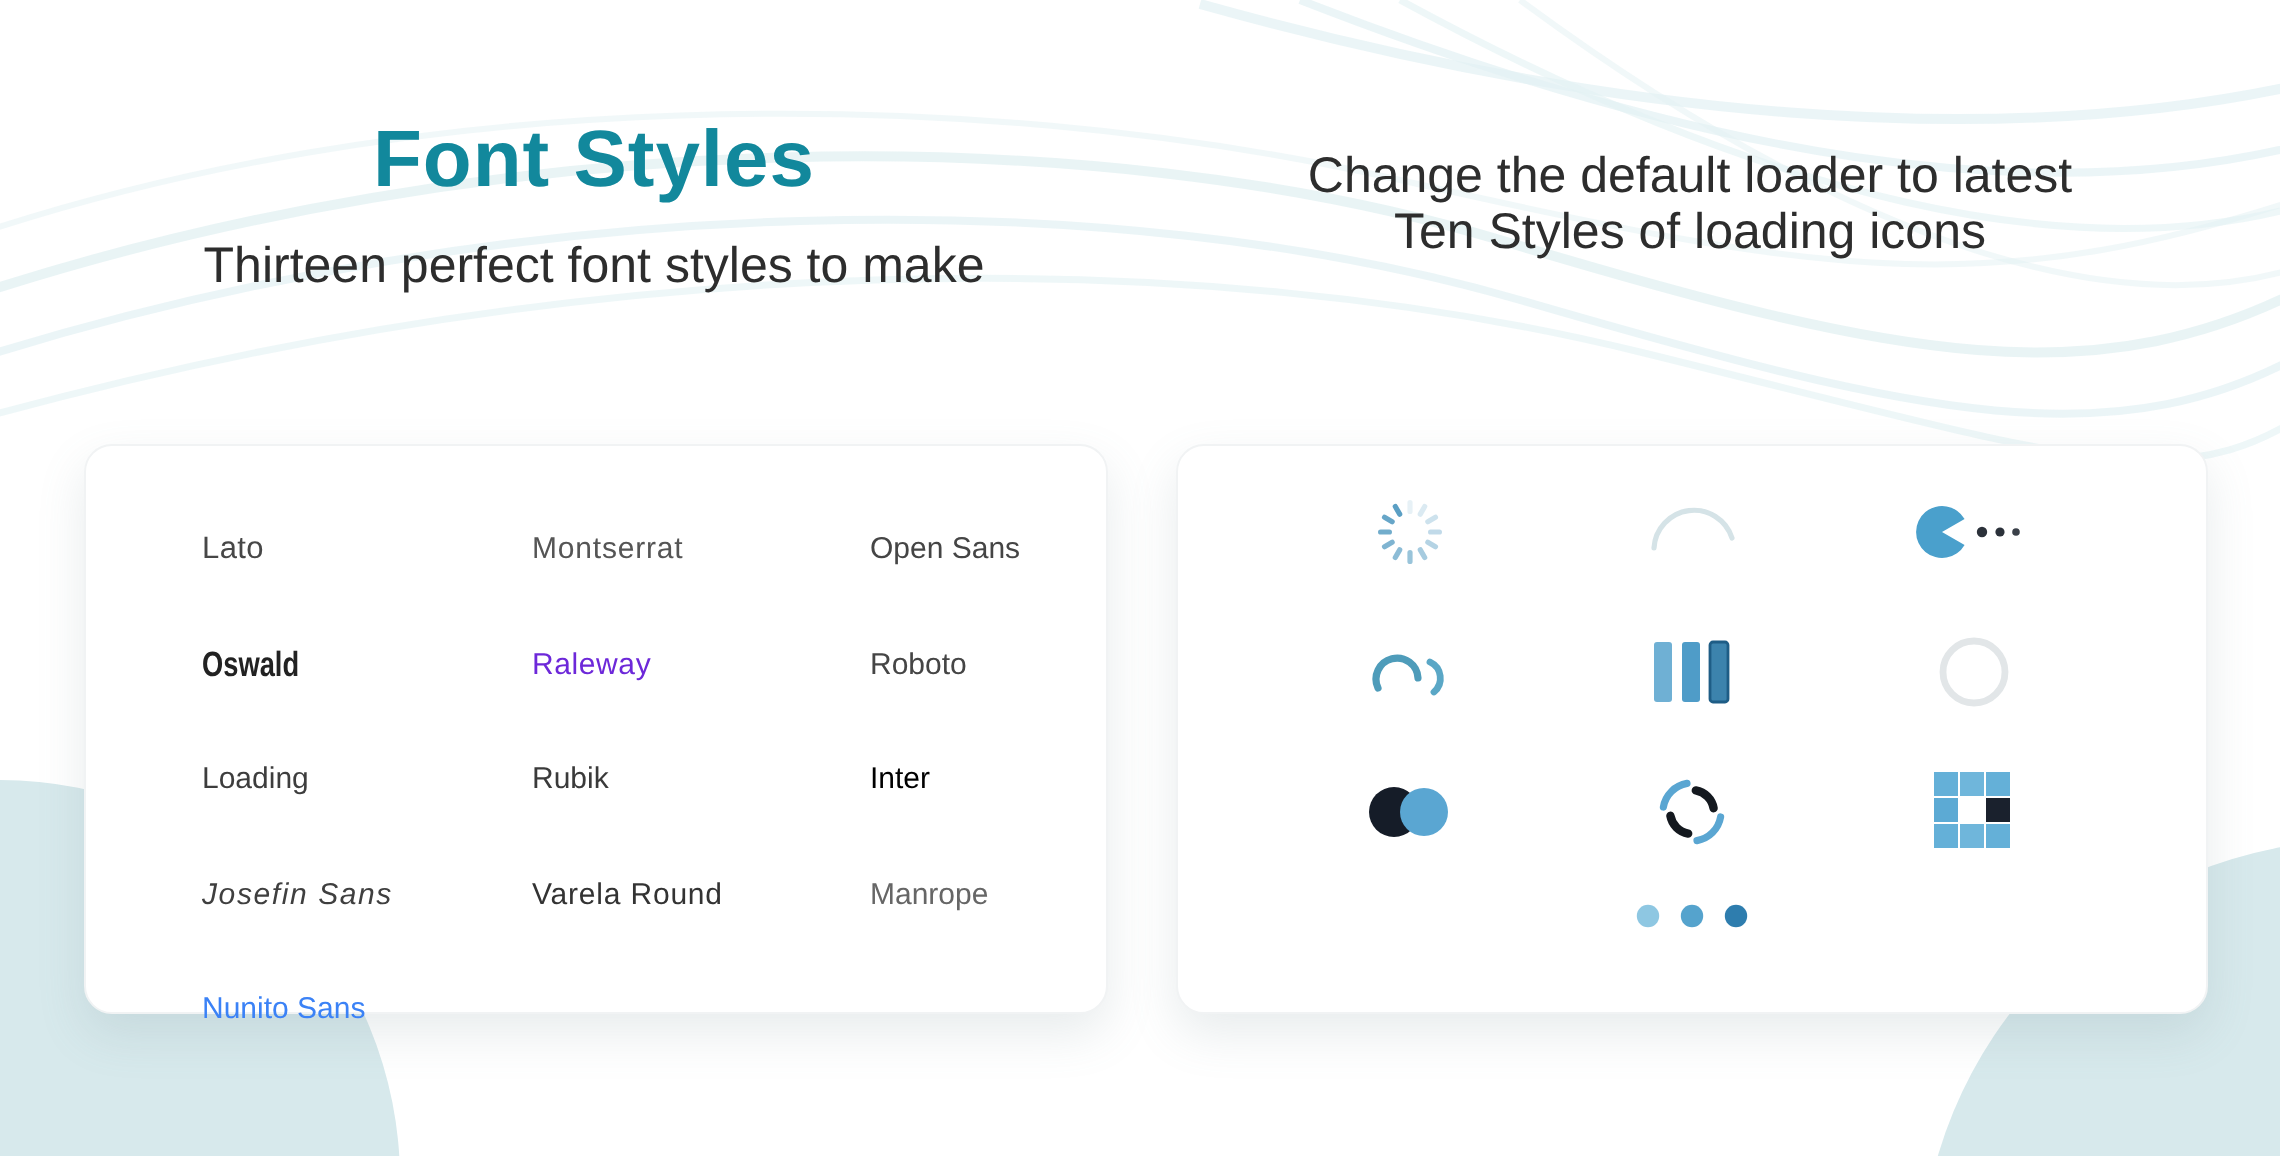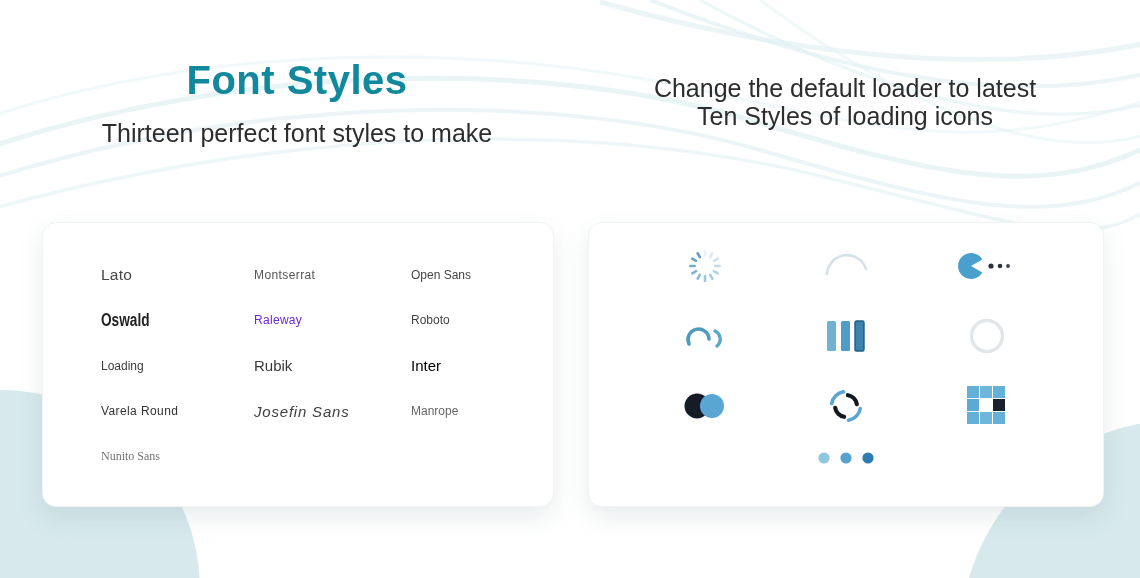--- a/index.html
+++ b/index.html
@@ -20,35 +20,35 @@
   .section-title{margin:0;font-size:40px;font-weight:bold;color:#12889c;letter-spacing:.5px;}
   .section-sub{margin-top:16px;font-size:25px;line-height:28px;color:#2d2d2d;}
 
   
   .card{position:absolute;top:222px;height:283px;background:#ffffff;border-radius:14px;
         border:1px solid #f1f3f4;box-shadow:0 10px 24px rgba(110,135,145,.16);z-index:2;}
   .card-fonts{left:42px;width:510px;}
   .card-loaders{left:588px;width:514px;}
 
   
-  .font-grid{display:grid;grid-template-columns:153px 157px auto;padding:29px 0 0 58px;}
-  .font-cell{height:45.5px;display:flex;align-items:center;font-size:12px;color:#474747;}
+  .font-grid{display:grid;grid-template-columns:153px 157px auto;padding:29px 0 0 58px;gap:12px;}
+  .font-cell{height:45.5px;display:flex;align-items:center;font-size:15px;color:#474747;}
   .f-lato{font-size:15.5px;letter-spacing:.2px;}
   .f-montserrat{color:#555;letter-spacing:.4px;}
   .f-open-sans{color:#454545;}
   .f-oswald{font-weight:bold;color:#222;font-size:17.5px;transform:scaleX(.78);transform-origin:left center;}
   .f-raleway{color:#6d28d9;letter-spacing:.3px;}
   .f-roboto{color:#454545;}
   .f-poppins{color:#3d3d3d;}
   .f-rubik{font-weight:normal;font-size:15px;color:#3a3a3a;}
   .f-inter{font-size:15px;color:#000000;}
   .f-josefin{font-style:italic;font-size:15px;letter-spacing:.8px;color:#3f3f3f;}
   .f-varela{color:#333;letter-spacing:.4px;}
   .f-manrope{color:#666;}
-  .f-nunito{color:#737373;font-family:Liberation Serif, serif;}
+  .f-nunito{color:#3b82f6;}
 
   
   .loader-grid{display:grid;grid-template-columns:1fr 1fr 1fr;padding:8px 46px 0 46px;}
   .loader-cell{height:70px;display:flex;align-items:center;justify-content:center;}
   .dots-row{display:flex;justify-content:center;margin-top:10px;}
 </style>
 </head>
 <body>
 
 <div id="stage">
@@ -87,22 +87,22 @@
     <div class="font-grid">
       <div class="font-cell f-lato">Lato</div>
       <div class="font-cell f-montserrat">Montserrat</div>
       <div class="font-cell f-open-sans">Open Sans</div>
       <div class="font-cell f-oswald">Oswald</div>
       <div class="font-cell f-raleway">Raleway</div>
       <div class="font-cell f-roboto">Roboto</div>
       <div class="font-cell f-poppins">Loading</div>
       <div class="font-cell f-rubik">Rubik</div>
       <div class="font-cell f-inter">Inter</div>
+      <div class="font-cell f-josefin">Josefin Sans</div>
       <div class="font-cell f-varela">Varela Round</div>
-      <div class="font-cell f-josefin">Josefin Sans</div>
       <div class="font-cell f-manrope">Manrope</div>
       <div class="font-cell f-nunito">Nunito Sans</div>
     </div>
   </div>
 
   <div class="card card-loaders">
     <div class="loader-grid">
 
       <div class="loader-cell" aria-label="radial-dots-spinner-icon">
         <svg width="40" height="40" viewBox="-20 -20 40 40">

